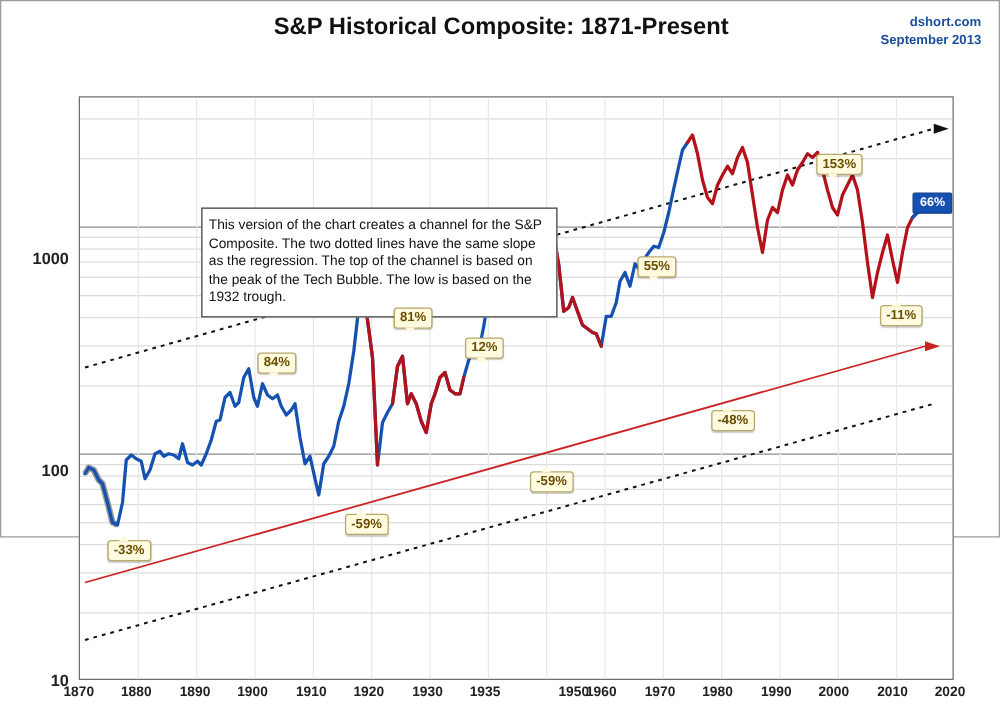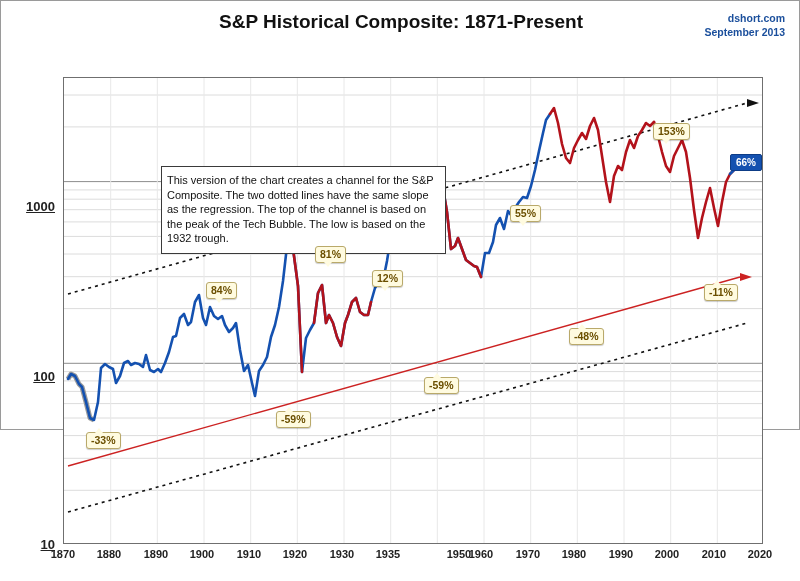--- a/index.html
+++ b/index.html
@@ -33,21 +33,20 @@
   #plot {
     position:absolute;
     left:62px; top:76px; width:700px; height:467px;
     border:1px solid #6f6f6f;
     background:#fff;
     overflow:hidden;
   }
   .ytick {
     position:absolute; text-align:right; font-size:13px; font-weight:bold; color:#222;
     width:46px;
-    text-decoration:underline;
   }
   .xtick {
     position:absolute; text-align:center; font-size:11px; font-weight:bold; color:#222;
     width:40px; top:547px;
   }
   
   .callout {
     position:absolute;
     background:#fffbe0;
     border:1px solid #b9a96a;
@@ -215,17 +214,17 @@
 
     <div class="callout up" style="left:22px; top:354px;"><span class="tail"></span><span>-33%</span></div>
     <div class="callout down" style="left:142px; top:204px;"><span class="tail"></span><span>84%</span></div>
     <div class="callout up" style="left:212px; top:333px;"><span class="tail"></span><span>-59%</span></div>
     <div class="callout down" style="left:251px; top:168px;text-align:center;"><span class="tail"></span><span>81%</span></div>
     <div class="callout down" style="left:308px; top:192px;"><span class="tail"></span><span>12%</span></div>
     <div class="callout up" style="left:360px; top:299px;"><span class="tail"></span><span>-59%</span></div>
     <div class="callout down" style="left:446px; top:127px;"><span class="tail"></span><span>55%</span></div>
     <div class="callout up" style="left:505px; top:250px;"><span class="tail"></span><span>-48%</span></div>
     <div class="callout down" style="left:589px; top:45px;"><span class="tail"></span><span>153%</span></div>
-    <div class="callout up" style="left:640px; top:166px;margin-top:40px;"><span class="tail"></span><span>-11%</span></div>
+    <div class="callout up" style="left:640px; top:166px;"><span class="tail"></span><span>-11%</span></div>
 
     <div id="badge-current" style="left:666px; top:76px;">66%</div>
   </div>
 </div>
 
 </body></html>

